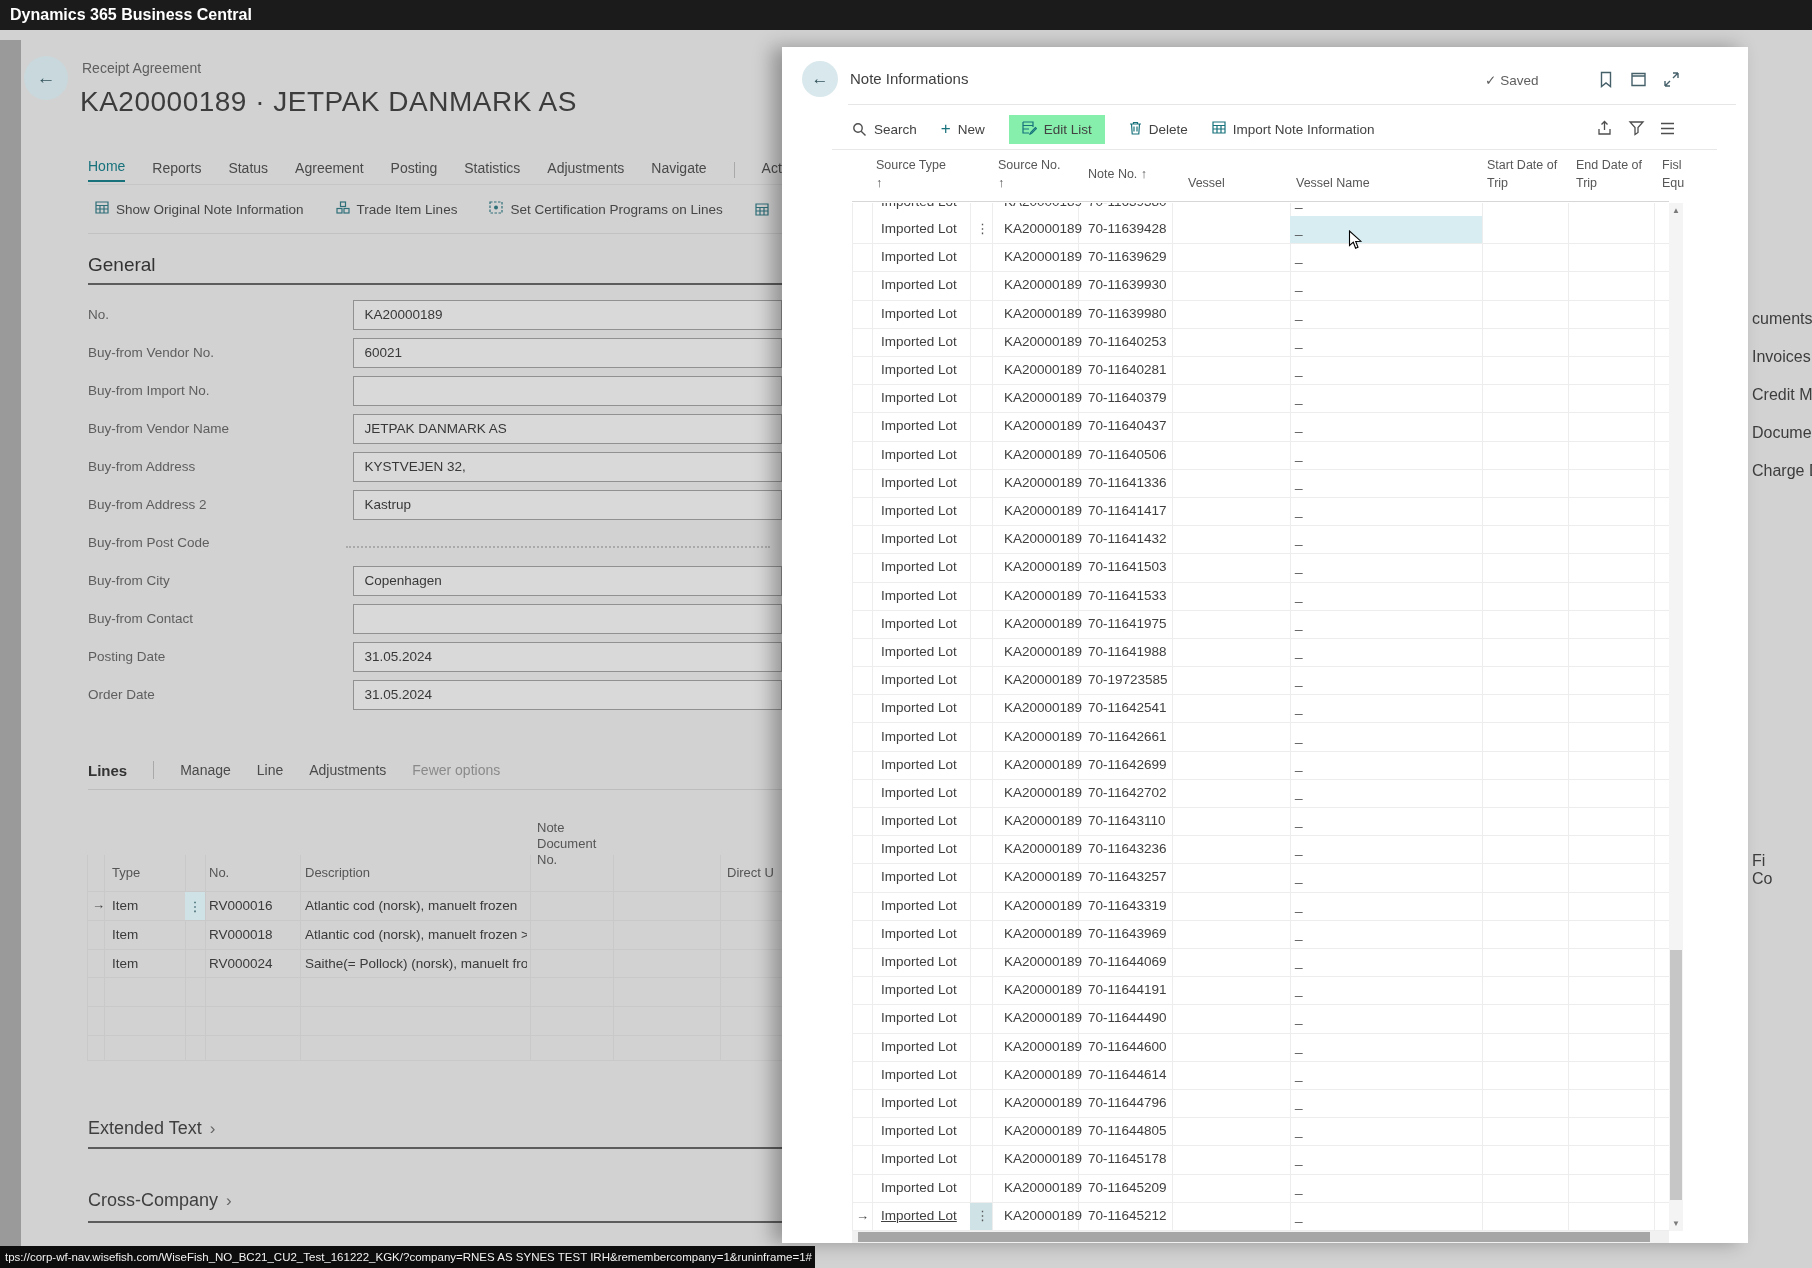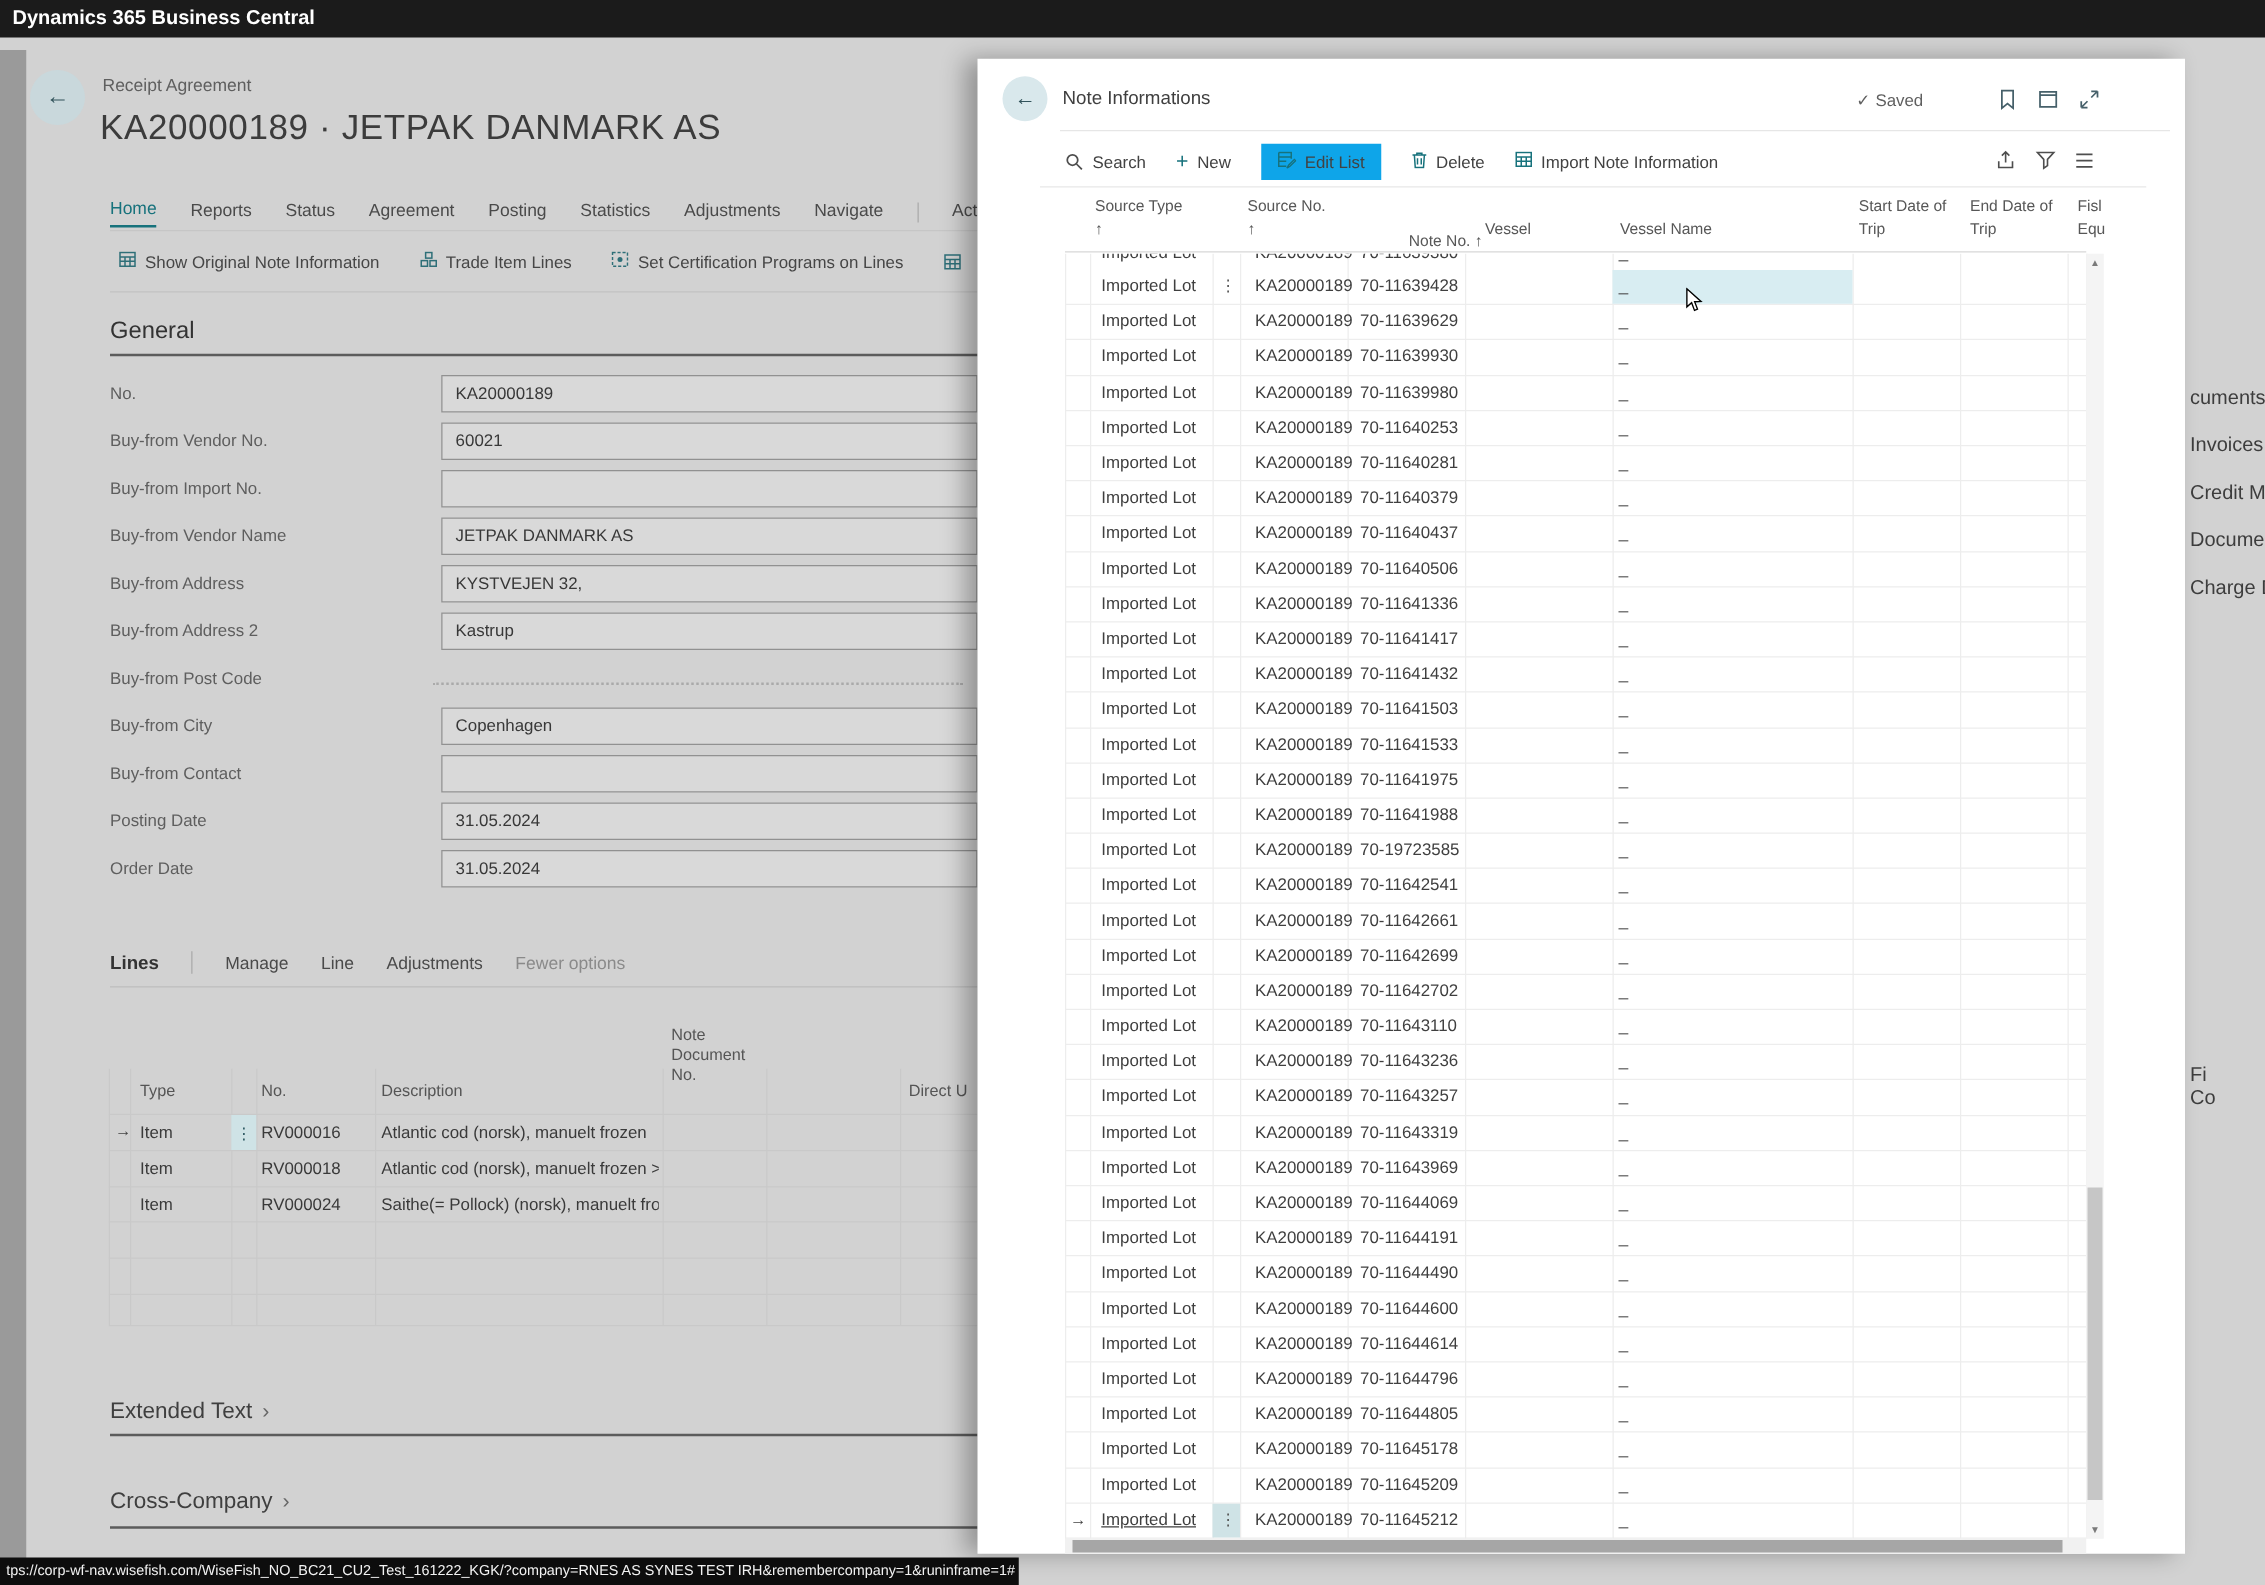--- a/index.html
+++ b/index.html
@@ -52,21 +52,21 @@
   #panel{left:782px;top:47px;width:966px;height:1196px;background:#ffffff;z-index:10;
          box-shadow:-10px 0 18px rgba(0,0,0,0.30);}
   #panel .circle-btn{width:36px;height:36px;background:#d9e8ec;font-size:17px;}
   #panel-title{left:68px;top:23px;font-size:15px;color:#3f3f3f;}
   #saved{left:703px;top:25px;font-size:13.5px;color:#5f5f5f;display:flex;gap:4px;align-items:center;}
   .hicon{top:24px;color:#46606a;}
   #p-hrule{left:66px;top:57px;width:888px;height:1px;background:#e6e6e6;}
   #p-toolbar{left:70px;top:66px;height:32px;display:flex;gap:24px;align-items:center;
              font-size:13.5px;color:#424242;}
   .tb-item{display:flex;gap:7px;align-items:center;white-space:nowrap;}
-  .tb-item.activebg{background:#0ea5e9;padding:6px 13px;}
+  .tb-item.activebg{background:#86efac;padding:6px 13px;}
   #p-topline{left:50px;top:102px;width:885px;height:1px;background:#e8e8e8;}
   .p-h{font-size:12.5px;color:#575757;white-space:nowrap;}
   #p-headline{left:70px;top:154px;width:817px;height:1px;background:#d7d7d7;}
   .n-cell{position:absolute;font-size:13.5px;color:#3f3f3f;white-space:nowrap;top:5px;}
   .dots{color:#555;font-size:13px;}
   
   #vscroll{left:887px;top:156px;width:14px;height:1028px;background:#f4f4f4;}
   #vthumb{position:absolute;left:1px;width:12px;background:#c6c6c6;}
   .scr-arr{position:absolute;left:0;width:14px;text-align:center;font-size:8px;color:#7a7a7a;}
   #hscroll{left:70px;top:1184px;width:817px;height:12px;background:#f1f1f1;}
@@ -329,21 +329,21 @@
         <path d="M2 2.5 h13 M2 7.5 h13 M2 12.5 h13" fill="none" stroke="#4e4e4e" stroke-width="1.5"></path>
       </svg>
   </div>
 
   <div id="p-topline" class="abs"></div>
   <div id="p-headers">
       <div class="p-h abs" style="left: 94px; top: 111px;">Source Type</div>
       <div class="p-h abs" style="left: 94px; top: 129px;">↑</div>
       <div class="p-h abs" style="left: 216px; top: 111px;">Source No.</div>
       <div class="p-h abs" style="left: 216px; top: 129px;">↑</div>
-      <div class="p-h abs" style="left: 306px; top: 139px; margin-left: 39px;">Note No. ↑</div>
+      <div class="p-h abs" style="left: 306px; top: 120px;">Note No. ↑</div>
       <div class="p-h abs" style="left: 406px; top: 129px;">Vessel</div>
       <div class="p-h abs" style="left: 514px; top: 129px;">Vessel Name</div>
       <div class="p-h abs" style="left: 705px; top: 111px;">Start Date of</div>
       <div class="p-h abs" style="left: 705px; top: 129px;">Trip</div>
       <div class="p-h abs" style="left: 794px; top: 111px;">End Date of</div>
       <div class="p-h abs" style="left: 794px; top: 129px;">Trip</div>
       <div class="p-h abs" style="left: 880px; top: 111px;">Fisl</div>
       <div class="p-h abs" style="left: 880px; top: 129px;">Equ</div>
     </div>
   <div id="p-headline" class="abs"></div>

